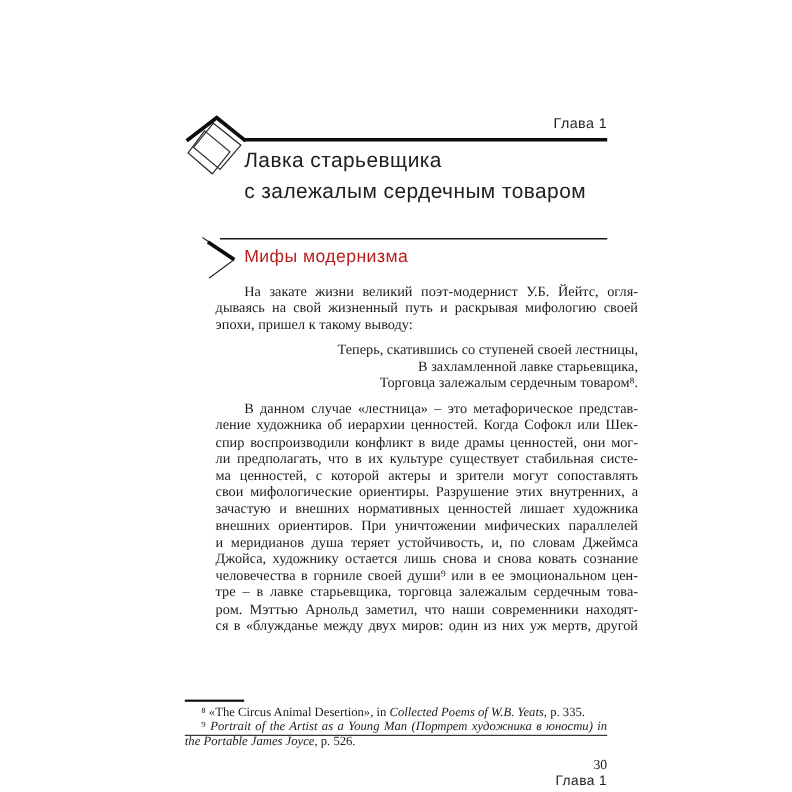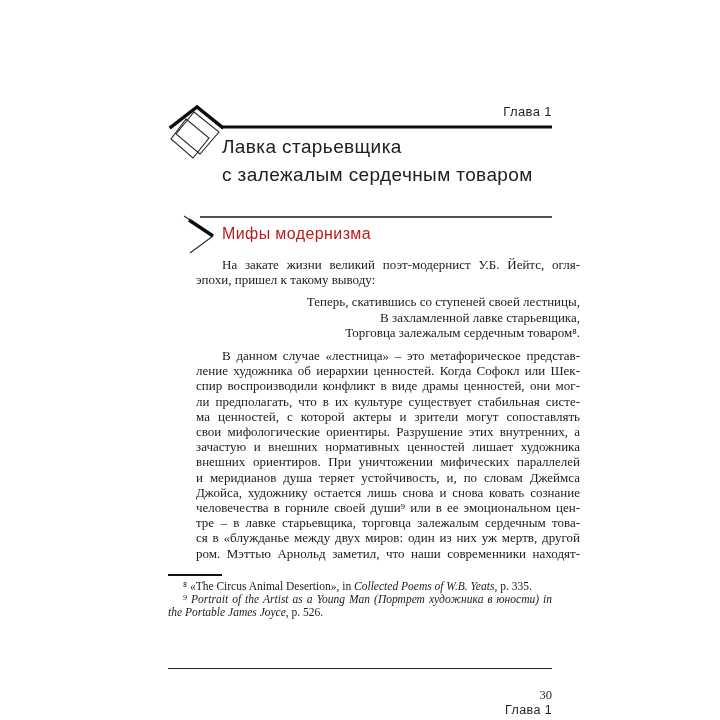--- a/index.html
+++ b/index.html
@@ -22,21 +22,21 @@
   
   .body-block{left:168px;top:257px;width:384px;font-size:13px;line-height:15.2px;margin-left:28px;}
   .tline{white-space:normal;}
   .just{text-align:justify;text-align-last:justify;}
   .just.jlast{text-align-last:auto;}
   .ind{text-indent:26px;}
   .poem{margin:7px 0 8px 77px;}
   .poem .tline{text-align:right;}
 
   
-  .footnotes{left:168px;top:574px;width:384px;font-size:11.5px;line-height:13.2px;font-family:Liberation Serif, serif;}
+  .footnotes{left:168px;top:636px;width:384px;font-size:11.5px;line-height:13.2px;font-family:Liberation Serif, serif;}
   .fn-rule{width:54px;border-top:2px solid #111;margin-bottom:4px;}
   .footnote{text-align:justify;text-indent:15px;}
   .footnote .it{font-style:italic;}
 
   
   .footer{left:168px;top:668px;width:384px;border-top:1.4px solid #222;padding-top:19px;
     display:flex;justify-content:space-between;align-items:flex-end;flex-direction:column;}
   .footer .pageno{font-family:"Liberation Serif",serif;font-size:12.5px;color:#1f1f1f;}
   .footer .chapter{font-family:"Liberation Sans",sans-serif;font-size:12.5px;letter-spacing:.4px;color:#1f1f1f;}
 </style>
@@ -61,42 +61,43 @@
   <line x1="40" y1="11" x2="392" y2="11" stroke="#1a1a1a" stroke-width="1.4"></line>
   <line x1="24" y1="10" x2="46" y2="25" stroke="#2a2a2a" stroke-width="1.1"></line>
   <line x1="29" y1="14" x2="53" y2="30" stroke="#0d0d0d" stroke-width="3.4"></line>
   <line x1="53" y1="30" x2="30" y2="47" stroke="#2a2a2a" stroke-width="1.1"></line>
 </svg>
 <div class="abs section-heading">Мифы модернизма</div>
 
 <div class="abs body-block">
   <div id="para1">
       <div class="tline just ind">На закате жизни великий поэт-модернист У.Б. Йейтс, огля-</div>
+      <div class="tline just">дываясь на свой жизненный путь и раскрывая мифологию своей</div>
       <div class="tline just jlast">эпохи, пришел к такому выводу:</div>
     </div>
   <div id="poem" class="poem">
       <div class="tline">Теперь, скатившись со ступеней своей лестницы,</div>
       <div class="tline">В захламленной лавке старьевщика,</div>
       <div class="tline">Торговца залежалым сердечным товаром⁸.</div>
     </div>
   <div id="para2">
       <div class="tline just ind">В данном случае «лестница» – это метафорическое представ-</div>
       <div class="tline just">ление художника об иерархии ценностей. Когда Софокл или Шек-</div>
       <div class="tline just">спир воспроизводили конфликт в виде драмы ценностей, они мог-</div>
       <div class="tline just">ли предполагать, что в их культуре существует стабильная систе-</div>
       <div class="tline just">ма ценностей, с которой актеры и зрители могут сопоставлять</div>
       <div class="tline just">свои мифологические ориентиры. Разрушение этих внутренних, а</div>
       <div class="tline just">зачастую и внешних нормативных ценностей лишает художника</div>
       <div class="tline just">внешних ориентиров. При уничтожении мифических параллелей</div>
       <div class="tline just">и меридианов душа теряет устойчивость, и, по словам Джеймса</div>
       <div class="tline just">Джойса, художнику остается лишь снова и снова ковать сознание</div>
       <div class="tline just">человечества в горниле своей души⁹ или в ее эмоциональном цен-</div>
       <div class="tline just">тре – в лавке старьевщика, торговца залежалым сердечным това-</div>
+      <div class="tline just">ром. Мэттью Арнольд заметил, что наши современники находят-</div>
       <div class="tline just">ся в «блужданье между двух миров: один из них уж мертв, другой</div>
-      <div class="tline just">ром. Мэттью Арнольд заметил, что наши современники находят-</div>
     </div>
 </div>
 
 <div class="abs footnotes">
   <div class="fn-rule"></div>
   <div id="fnlist">
       <div class="footnote"><span>⁸ «The Circus Animal Desertion», in </span><span class="it">Collected Poems of W.B. Yeats</span><span>, p. 335.</span></div>
       <div class="footnote"><span>⁹ </span><span class="it">Portrait of the Artist as a Young Man (Портрет художника в юности) in the Portable James Joyce</span><span>, p. 526.</span></div>
     </div>
 </div>

